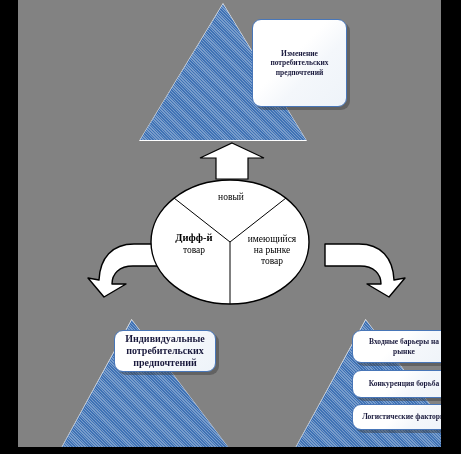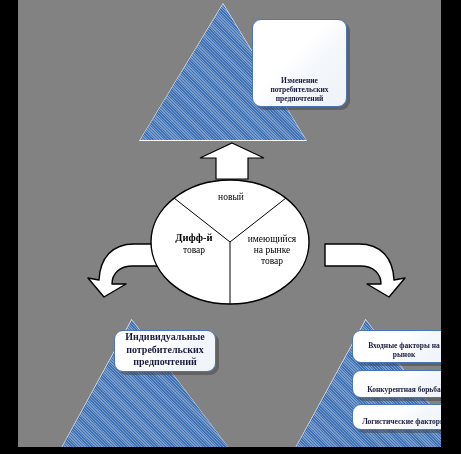--- a/index.html
+++ b/index.html
@@ -70,21 +70,21 @@
   
   .box {
     position: absolute;
     box-sizing: border-box;
     border: 1px solid #4876b8;
     border-radius: 9px;
     background:
       linear-gradient(135deg, #ffffff 0%, #ffffff 42%, #f4f7fb 62%, #eef3f9 100%);
     box-shadow: 3px 3px 0 rgba(60,60,60,0.45);
     display: flex;
-    align-items: flex-end;
+    align-items: center;
     justify-content: center;
     text-align: center;
     color: #1a1a3d;
     font-weight: bold;
     line-height: 1.22;
     padding: 3px 6px;
   }
 
   #box-top {
     left: 234px; top: 19px; width: 95px; height: 88px;
@@ -239,26 +239,26 @@
       <span>предпочтений</span>
     </span>
   </div>
 
 
   <div class="tri-outline br"></div>
   <div class="tri br"></div>
 
   <div class="box" id="box-br-1">
     <span>
-      <span>Входные факторы на</span><br>
-      <span>рынок</span>
+      <span>Входные барьеры на</span><br>
+      <span>рынке</span>
     </span>
   </div>
 
   <div class="box" id="box-br-2">
-    <span>Конкурентная борьба</span>
+    <span>Конкуренция борьба</span>
   </div>
 
   <div class="box" id="box-br-3">
     <span>Логистические факторы</span>
   </div>
 
 </div>
 
 </body></html>

